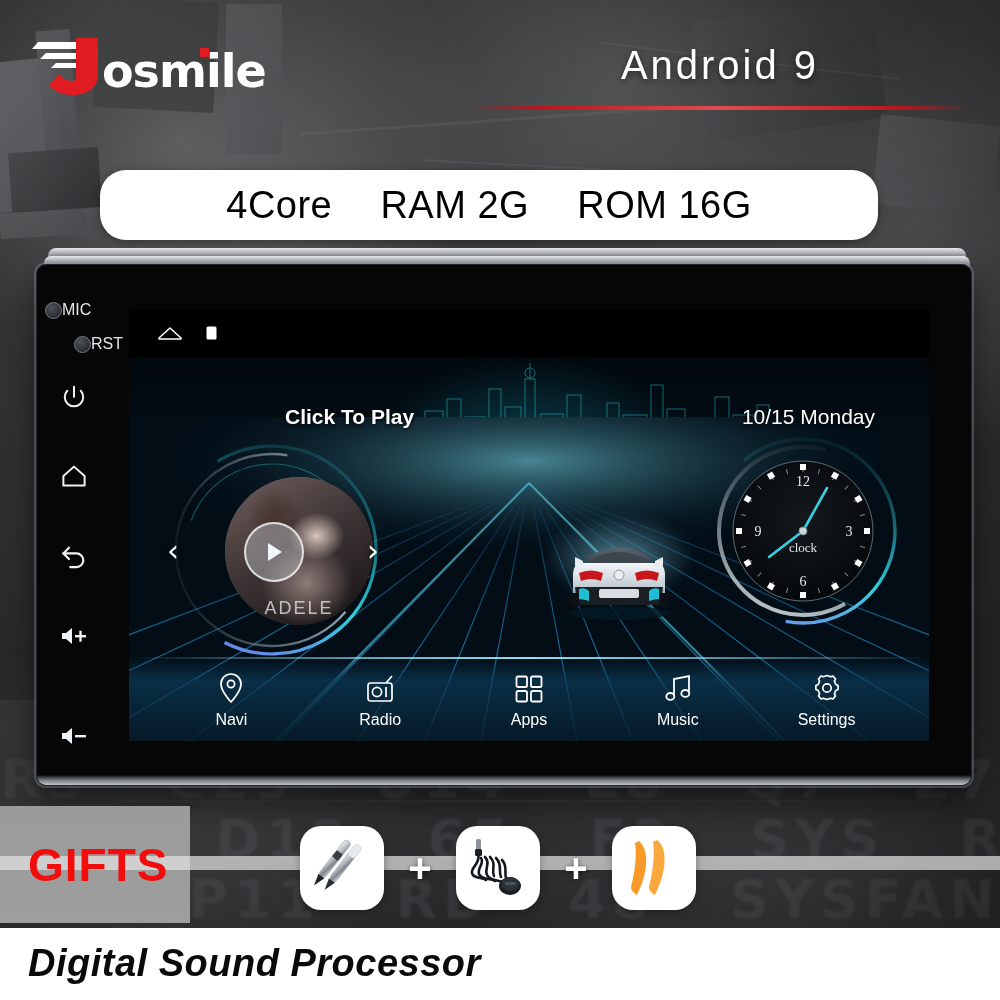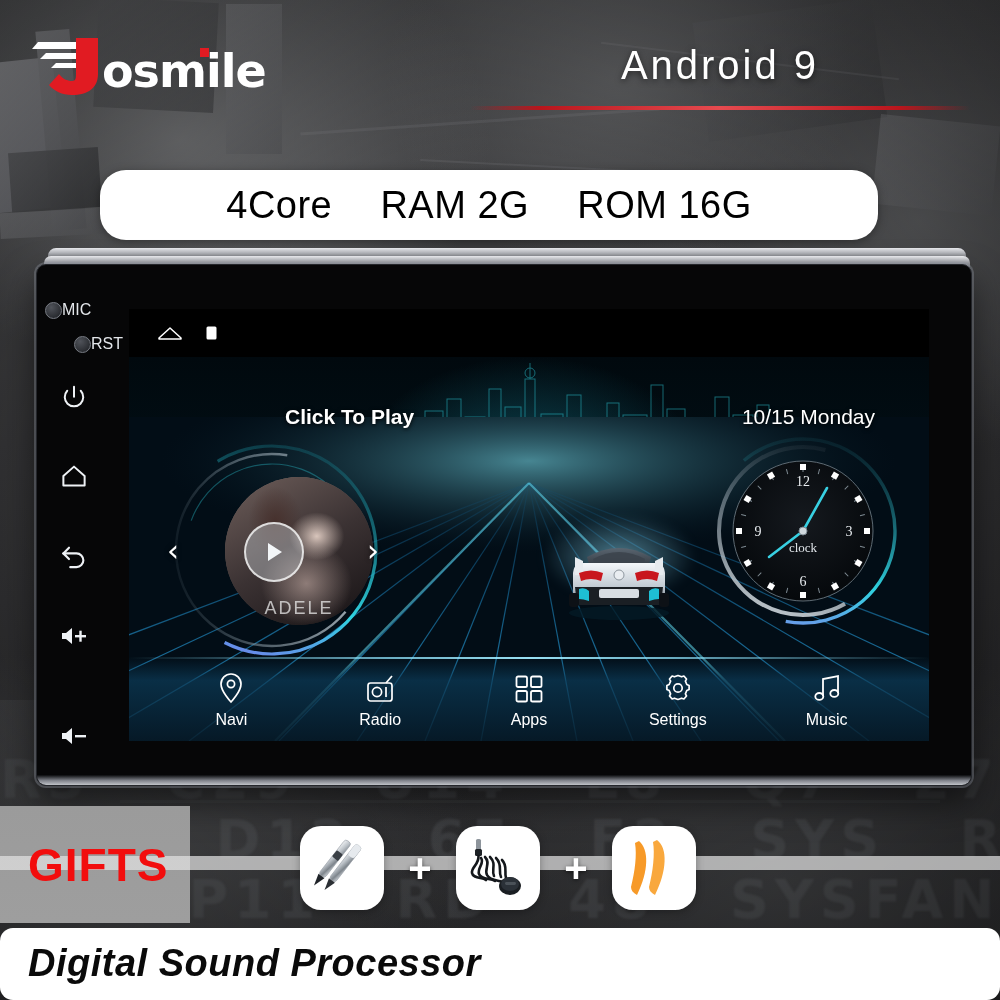--- a/index.html
+++ b/index.html
@@ -152,21 +152,21 @@
     font-size:46px;letter-spacing:1px;font-family:"Liberation Sans", sans-serif;z-index:3;}
   .gift-row{position:absolute;left:300px;top:6px;width:590px;height:112px;
     display:flex;align-items:center;gap:0;}
   .gift-tile{width:84px;height:84px;border-radius:21px;background:#fff;
     display:flex;align-items:center;justify-content:center;overflow:hidden;
     box-shadow:0 2px 8px rgba(0,0,0,.3);}
   .gift-plus{width:72px;text-align:center;color:#fff;font-size:40px;font-weight:bold;
     font-family:"Liberation Sans", sans-serif;text-shadow:0 1px 4px rgba(0,0,0,.6);}
 
   
-  .bottom-banner{position:absolute;left:0;bottom:0;width:1000px;height:72px;background:#fff;border-radius:13px;}
+  .bottom-banner{position:absolute;left:0;bottom:0;width:1000px;height:72px;background:#fff;}
   .bb-text{position:absolute;left:28px;top:14px;font-size:38px;font-weight:bold;font-style:italic;
     color:#0a0a0a;font-family:"Liberation Sans", sans-serif;letter-spacing:.5px;}
 </style>
 </head>
 <body>
 
 <div id="root">
 
   <div class="bg">
     <div class="bg-base"></div>
@@ -546,37 +546,37 @@
                     <rect x="17" y="2.5" width="10.5" height="10.5" rx="1.6"></rect>
                     <rect x="2.5" y="17" width="10.5" height="10.5" rx="1.6"></rect>
                     <rect x="17" y="17" width="10.5" height="10.5" rx="1.6"></rect>
                   </svg>
                 </span>
                 <span class="lb">Apps</span>
               </div>
 
               <div class="dockitem">
                 <span class="ic">
-                  <svg width="32" height="32" viewBox="0 0 32 32" fill="none" stroke="#fff" stroke-width="1.7" stroke-linejoin="round">
-                    <path d="M16 3.5 l3.6 1.3 2.3 -0.8 2.6 3 -1.1 2.2 1.4 3.3 2.3 1 v4 l-2.3 1 -1.4 3.3 1.1 2.2 -2.6 3 -2.3 -0.8 -3.6 1.3 -3.6 -1.3 -2.3 0.8 -2.6 -3 1.1 -2.2 -1.4 -3.3 -2.3 -1 v-4 l2.3 -1 1.4 -3.3 -1.1 -2.2 2.6 -3 2.3 0.8 Z"></path>
-                    <circle cx="16" cy="16" r="4.2"></circle>
-                  </svg>
-                </span>
-                <span class="lb">Settings</span>
-              </div>
-
-              <div class="dockitem">
-                <span class="ic">
                   <svg width="32" height="32" viewBox="0 0 32 32" fill="none" stroke="#fff" stroke-width="1.8">
                     <path d="M12 24 V7 L27 4 V21"></path>
                     <ellipse cx="8.3" cy="24.4" rx="4" ry="3.4"></ellipse>
                     <ellipse cx="23.3" cy="21.4" rx="4" ry="3.4"></ellipse>
                   </svg>
                 </span>
                 <span class="lb">Music</span>
+              </div>
+
+              <div class="dockitem">
+                <span class="ic">
+                  <svg width="32" height="32" viewBox="0 0 32 32" fill="none" stroke="#fff" stroke-width="1.7" stroke-linejoin="round">
+                    <path d="M16 3.5 l3.6 1.3 2.3 -0.8 2.6 3 -1.1 2.2 1.4 3.3 2.3 1 v4 l-2.3 1 -1.4 3.3 1.1 2.2 -2.6 3 -2.3 -0.8 -3.6 1.3 -3.6 -1.3 -2.3 0.8 -2.6 -3 1.1 -2.2 -1.4 -3.3 -2.3 -1 v-4 l2.3 -1 1.4 -3.3 -1.1 -2.2 2.6 -3 2.3 0.8 Z"></path>
+                    <circle cx="16" cy="16" r="4.2"></circle>
+                  </svg>
+                </span>
+                <span class="lb">Settings</span>
               </div>
 
             </div>
           </div>
 
         </div>
       </div>
     </div>
   </div>
 

